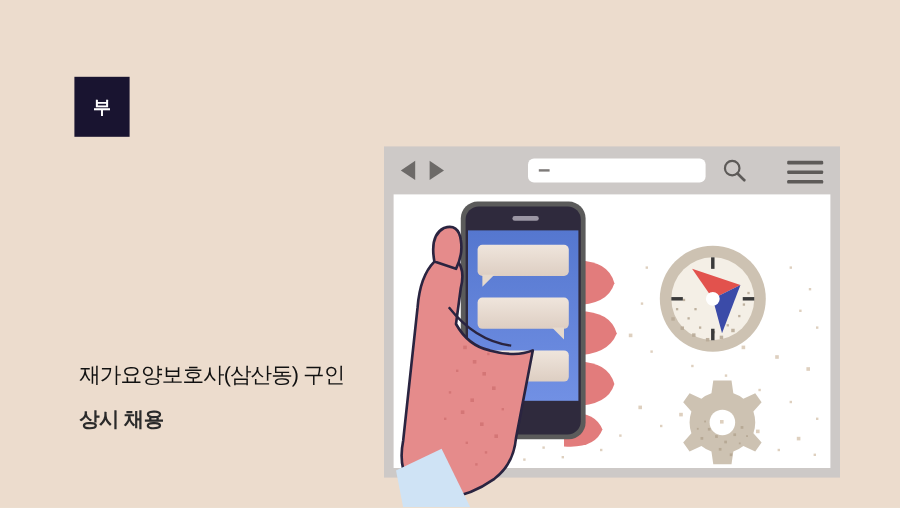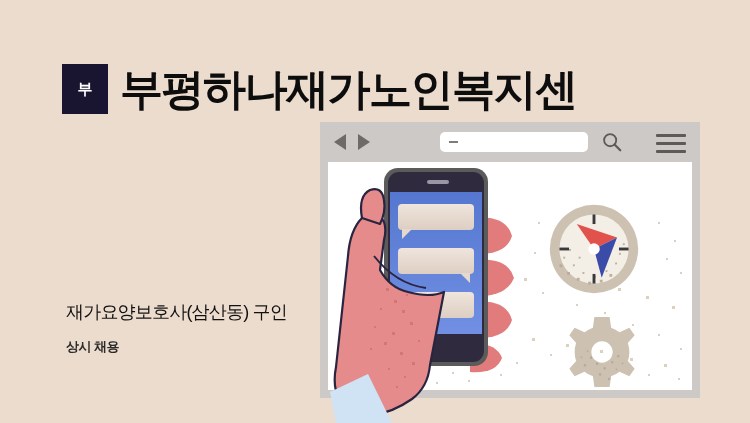--- a/index.html
+++ b/index.html
@@ -64,21 +64,21 @@
   }
   .job-title {
     font-size: 18px;
     font-weight: 400;
     color: #111111;
     white-space: nowrap;
     letter-spacing: -0.8px;
     margin: 0 0 14px 0;
   }
   .job-sub {
-    font-size: 13px;
+    font-size: 17px;
     font-weight: 700;
     color: #2a2a2a;
     letter-spacing: -0.5px;
     margin: 0;
   }
 
   
   #browser-window {
     position: absolute;
     left: 320px;
@@ -203,21 +203,20 @@
 </style>
 </head>
 <body>
 
 <div id="banner">
 
   <div class="brand-row">
     <div class="brand-logo">
       <span>부</span>
     </div>
-    <div class="brand-title">부평하나재가노인복지센</div>
   </div>
 
   <div id="browser-window">
 
     <div class="browser-toolbar">
 
       <div class="nav-arrows">
         <span class="tri tri-left"></span>
         <span class="tri tri-right"></span>
       </div>

